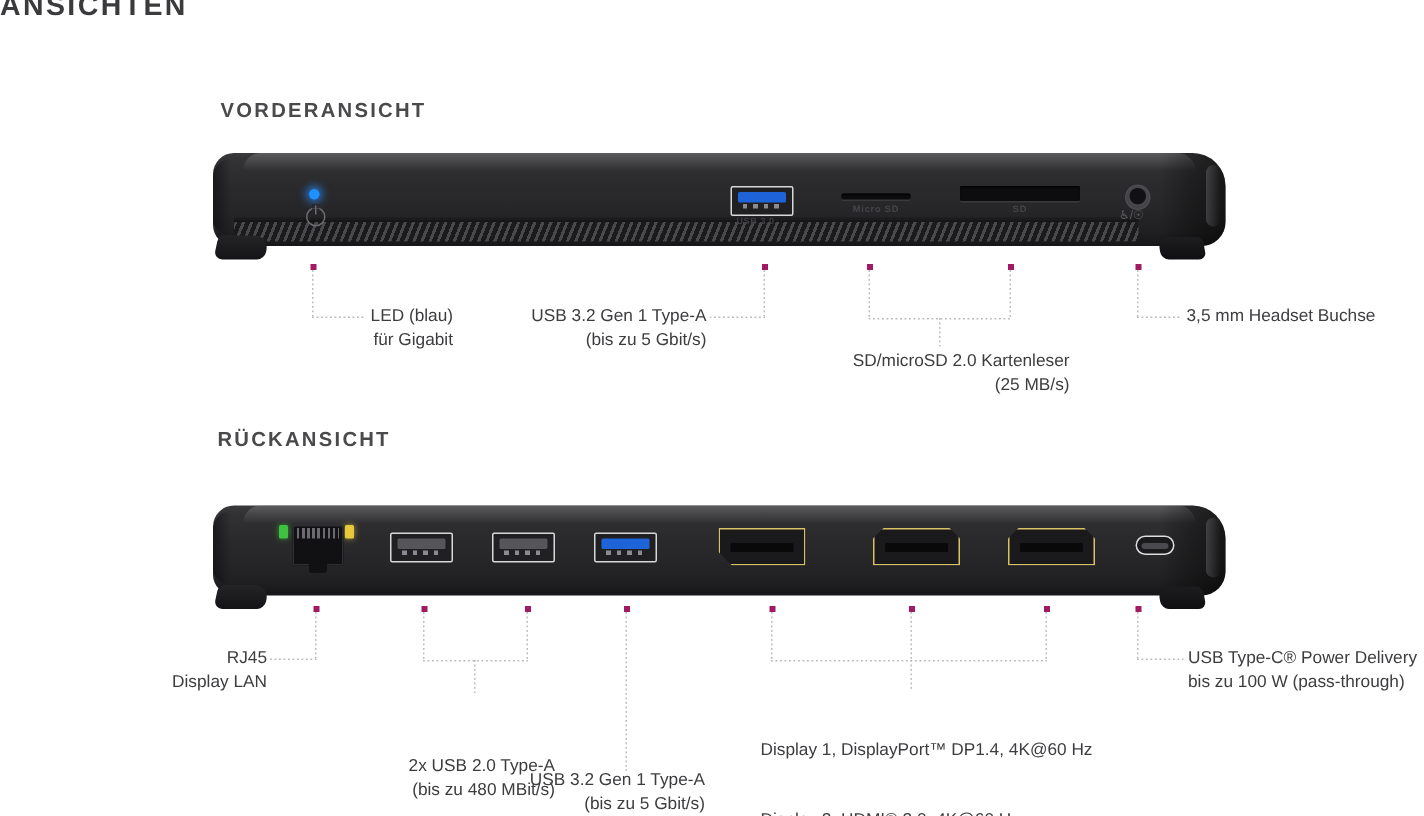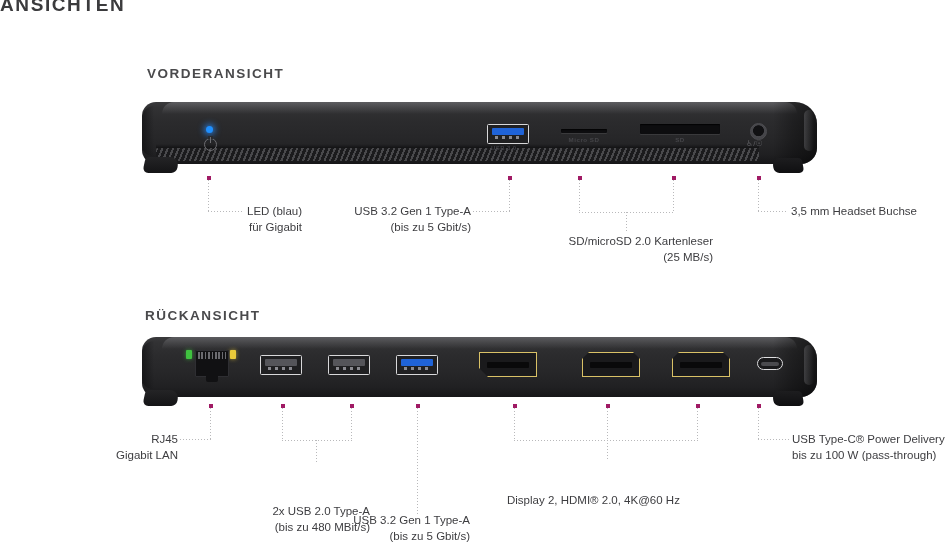--- a/index.html
+++ b/index.html
@@ -12,21 +12,21 @@
 
   
   .main-heading{
     left:0px;top:-6px;font-size:19px;font-weight:bold;letter-spacing:1.6px;
     color:#3b3b3d;
   }
   .view-heading{
     font-size:13.5px;font-weight:bold;letter-spacing:1.5px;color:#4a4a4c;
   }
   #h-front{left:147px;top:66px;}
-  #h-rear{left:145px;top:308px;}
+  #h-rear{left:145px;top:285px;}
 
   
   .device{position:absolute;}
   .dev-body{
     position:absolute;left:0;top:0;width:100%;height:100%;
     background:linear-gradient(180deg,#3a3a3c 0%,#323234 9%,#2b2b2d 32%,
                #262628 62%,#202022 84%,#161618 100%);
     border-radius:14px 22px 16px 14px;
   }
   .dev-top-hi{
@@ -296,21 +296,21 @@
     <div class="inner"></div>
   </div>
 
   <div class="usbc-port" style="left:615px;top:20px;"></div>
 </div>
 
 <div class="marker abs" style="left:209px;top:404px;"></div>
 <div class="vline abs" style="left:210px;top:408px;height:31px;"></div>
 <div class="hline abs" style="left:180px;top:439px;width:31px;"></div>
 <div class="callout right" style="left:30px;top:432px;width:148px;">RJ45
-Gigabit LAN</div>
+Display LAN</div>
 
 <div class="marker abs" style="left:281px;top:404px;"></div>
 <div class="vline abs" style="left:282px;top:408px;height:32px;"></div>
 <div class="marker abs" style="left:350px;top:404px;"></div>
 <div class="vline abs" style="left:351px;top:408px;height:32px;"></div>
 <div class="hline abs" style="left:282px;top:440px;width:70px;"></div>
 <div class="vline abs" style="left:316px;top:440px;height:22px;"></div>
 <div class="callout right" style="left:180px;top:464px;width:190px;margin-top:40px;">2x USB 2.0 Type-A
 (bis zu 480 MBit/s)</div>
 
@@ -321,20 +321,21 @@
 
 <div class="marker abs" style="left:513px;top:404px;"></div>
 <div class="vline abs" style="left:514px;top:408px;height:32px;"></div>
 <div class="marker abs" style="left:606px;top:404px;"></div>
 <div class="vline abs" style="left:607px;top:408px;height:32px;"></div>
 <div class="marker abs" style="left:696px;top:404px;"></div>
 <div class="vline abs" style="left:697px;top:408px;height:32px;"></div>
 <div class="hline abs" style="left:514px;top:440px;width:184px;"></div>
 <div class="vline abs" style="left:607px;top:440px;height:20px;"></div>
 <div class="callout left" style="left:507px;top:462px;width:330px;">
+  <div>Display 1, DisplayPort™ DP1.4, 4K@60 Hz</div>
   <div>Display 2, HDMI® 2.0, 4K@60 Hz</div>
   
 </div>
 
 <div class="marker abs" style="left:757px;top:404px;"></div>
 <div class="vline abs" style="left:758px;top:408px;height:31px;"></div>
 <div class="hline abs" style="left:758px;top:439px;width:31px;"></div>
 <div class="callout left" style="left:792px;top:432px;width:200px;">USB Type-C® Power Delivery
 bis zu 100 W (pass-through)</div>
 

